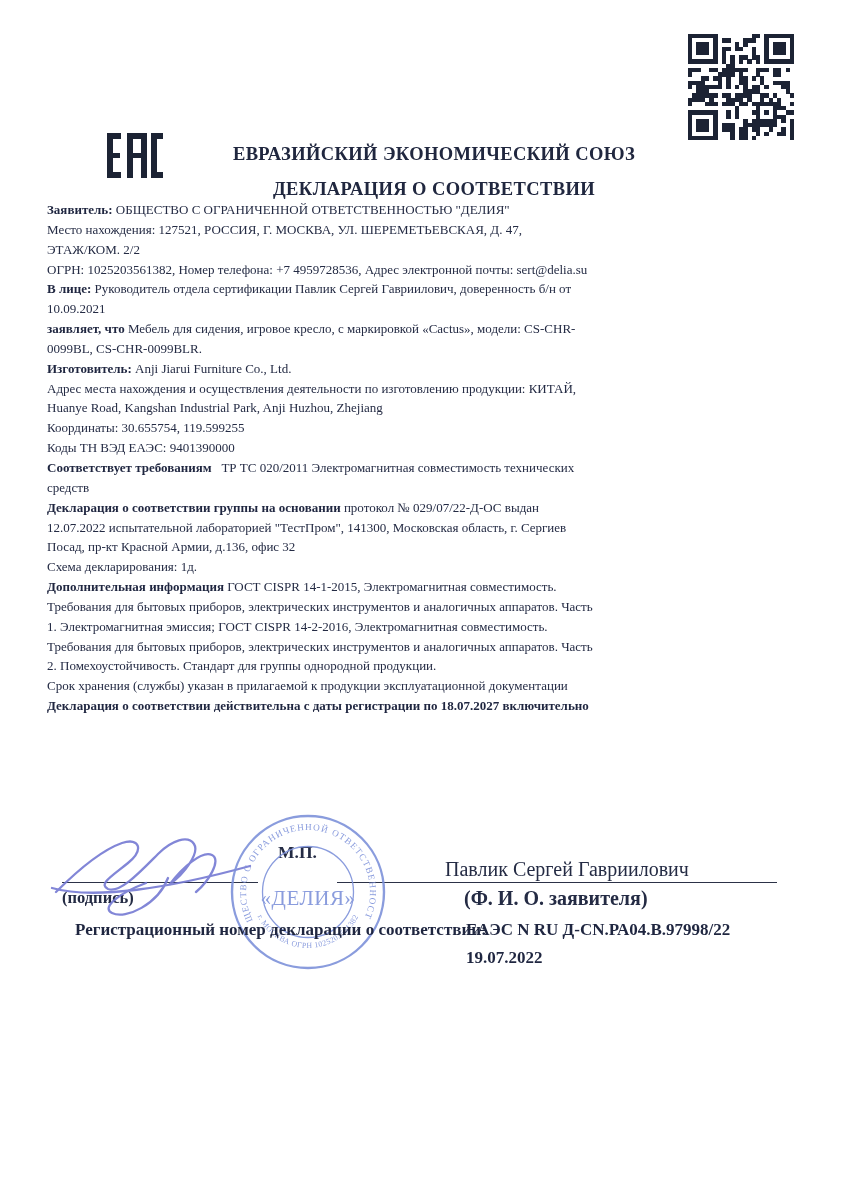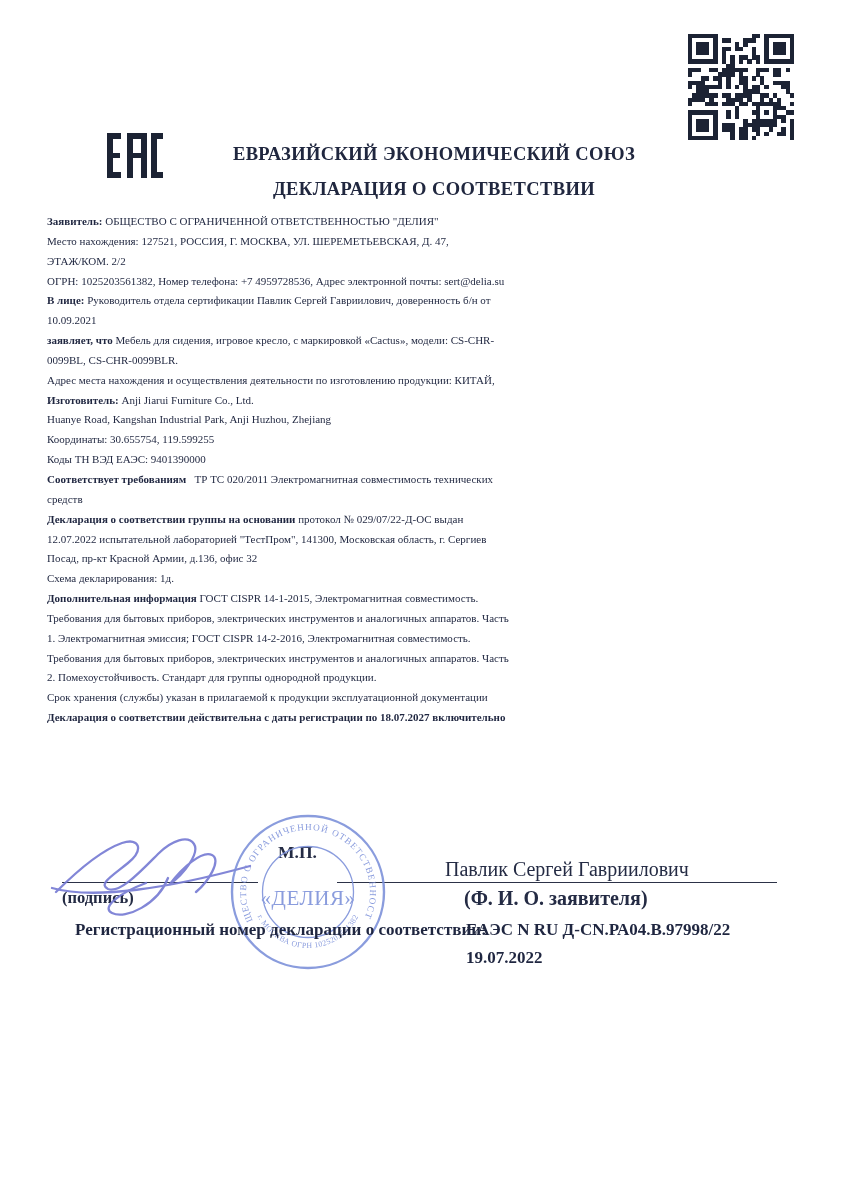--- a/index.html
+++ b/index.html
@@ -9,22 +9,22 @@
     font-family:"Liberation Serif", serif; color:#242b44;
   }
   
   .qr{position:absolute; left:688px; top:34px; width:106px; height:106px;}
   .eac{position:absolute; left:107px; top:133px; width:56px; height:45px;}
   .title{position:absolute; left:64px; width:740px; text-align:center;
          font-weight:700; font-size:18.5px; letter-spacing:.4px; color:#20273f;}
   .title.l1{top:144px;}
   .title.l2{top:179px;}
   
-  .body-text{position:absolute; left:47px; top:212px; width:760px;
-             font-size:11px; line-height:19.85px;}
+  .body-text{position:absolute; left:47px; top:200px; width:760px;
+             font-size:13px; line-height:19.85px;}
   .body-text .line{white-space:nowrap;}
   .body-text b{font-weight:700; color:#1f2640;}
   
   .mp{position:absolute; left:278px; top:842px; font-weight:700; font-size:17.5px;}
   .rule{position:absolute; border-top:1.6px solid #2c3247; height:0;}
   .sig-rule{left:62px; top:882px; width:196px;}
   .fio-rule{left:337px; top:882px; width:440px;}
   .sig-caption{position:absolute; left:62px; top:888px; width:196px; text-align:left;
                font-weight:700; font-size:16.5px;}
   .applicant-name{position:absolute; left:445px; top:858px; font-size:20px;}
@@ -375,22 +375,22 @@
 
   <div class="body-text" id="body-text">
       <div class="line"><b>Заявитель:</b><span> ОБЩЕСТВО С ОГРАНИЧЕННОЙ ОТВЕТСТВЕННОСТЬЮ "ДЕЛИЯ"</span></div>
       <div class="line"><span>Место нахождения: 127521, РОССИЯ, Г. МОСКВА, УЛ. ШЕРЕМЕТЬЕВСКАЯ, Д. 47,</span></div>
       <div class="line"><span>ЭТАЖ/КОМ. 2/2</span></div>
       <div class="line"><span>ОГРН: 1025203561382, Номер телефона: +7 4959728536, Адрес электронной почты: sert@delia.su</span></div>
       <div class="line"><b>В лице:</b><span> Руководитель отдела сертификации Павлик Сергей Гавриилович, доверенность б/н от</span></div>
       <div class="line"><span>10.09.2021</span></div>
       <div class="line"><b>заявляет, что</b><span> Мебель для сидения, игровое кресло, с маркировкой «Cactus», модели: CS-CHR-</span></div>
       <div class="line"><span>0099BL, CS-CHR-0099BLR.</span></div>
+      <div class="line"><b>Изготовитель:</b><span> Anji Jiarui Furniture Co., Ltd.</span></div>
       <div class="line"><span>Адрес места нахождения и осуществления деятельности по изготовлению продукции: КИТАЙ,</span></div>
-      <div class="line"><b>Изготовитель:</b><span> Anji Jiarui Furniture Co., Ltd.</span></div>
       <div class="line"><span>Huanye Road, Kangshan Industrial Park, Anji Huzhou, Zhejiang</span></div>
       <div class="line"><span>Координаты: 30.655754, 119.599255</span></div>
       <div class="line"><span>Коды ТН ВЭД ЕАЭС: 9401390000</span></div>
       <div class="line"><b>Соответствует требованиям</b><span>&nbsp;&nbsp; ТР ТС 020/2011 Электромагнитная совместимость технических</span></div>
       <div class="line"><span>средств</span></div>
       <div class="line"><b>Декларация о соответствии группы на основании</b><span> протокол № 029/07/22-Д-ОС выдан</span></div>
       <div class="line"><span>12.07.2022 испытательной лабораторией "ТестПром", 141300, Московская область, г. Сергиев</span></div>
       <div class="line"><span>Посад, пр-кт Красной Армии, д.136, офис 32</span></div>
       <div class="line"><span>Схема декларирования: 1д.</span></div>
       <div class="line"><b>Дополнительная информация</b><span> ГОСТ CISPR 14-1-2015, Электромагнитная совместимость.</span></div>

